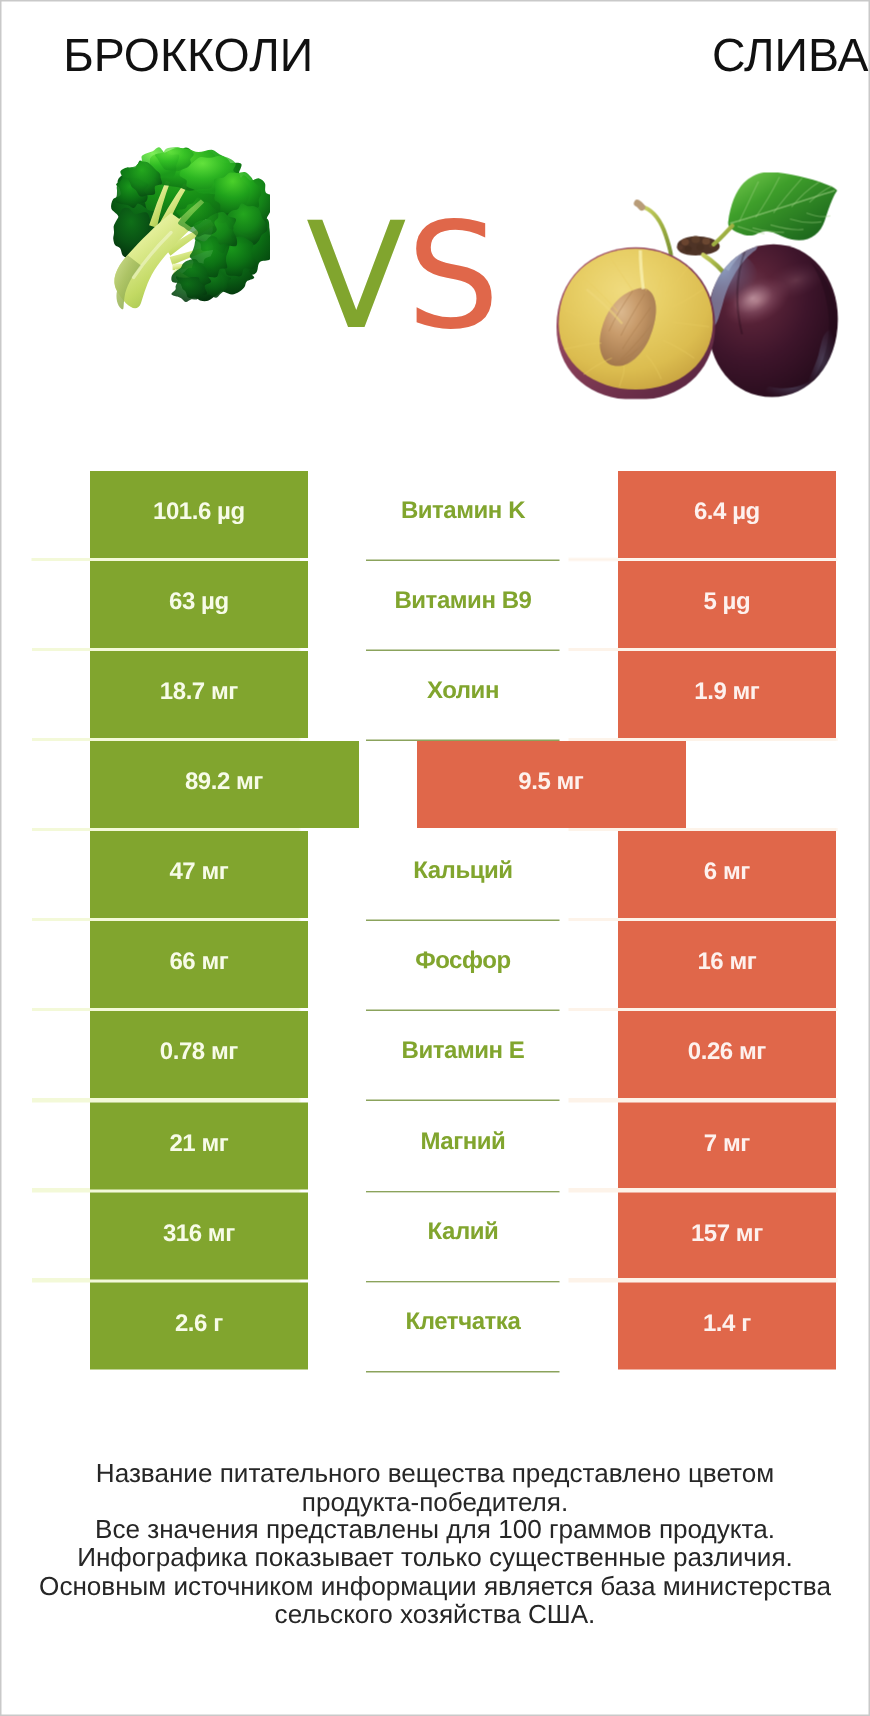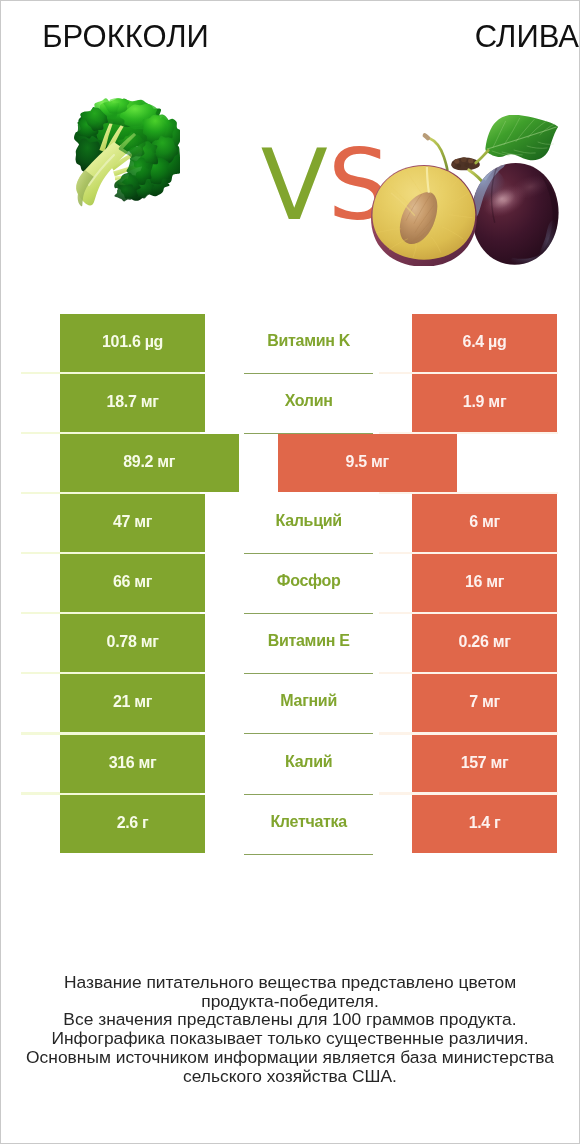--- a/index.html
+++ b/index.html
@@ -16,23 +16,23 @@
        text-align:center;letter-spacing:0px;white-space:nowrap;font-weight:400;
        text-transform:uppercase;}
 .t-left{left:0;width:251px;}
 .t-right{left:330px;width:249px;text-align:right;}
 
 .art{position:absolute;}
 .art-left{left:69.7px;top:96.5px;width:110px;height:120px;}
 .art-right{left:371.2px;top:115.3px;width:188.6px;height:150.7px;}
 .brocc-svg,.plum-svg{display:block;width:100%;height:100%;}
 
-.vs{position:absolute;left:220px;top:135px;width:170px;height:100px;
+.vs{position:absolute;left:204px;top:135px;width:170px;height:100px;
     font-family:"DejaVu Sans",sans-serif;
-    text-align:right;font-size:98px;line-height:100px;font-weight:400;letter-spacing:0px;}
+    text-align:left;font-size:98px;line-height:100px;font-weight:400;letter-spacing:0px;}
 .vs .v{color:#81a52e;}
 .vs .s{color:#e0674a;}
 
 
 .table{position:absolute;left:21px;top:314px;width:536.5px;}
 .row{display:flex;height:60.08px;position:relative;}
 .row::before{content:"";position:absolute;left:0;top:57.6px;width:178.5px;height:2.5px;background:#f3f9d8;}
 .row::after{content:"";position:absolute;left:358px;top:57.6px;width:178.5px;height:2.5px;background:#fdf3e9;}
 .row:last-child::before,.row:last-child::after{display:none;}
 .cell{display:flex;align-items:center;justify-content:center;
@@ -298,20 +298,25 @@
 </svg>
   </div>
 
   <div class="table" id="tbl">
       <div class="row">
         <div class="cell c-left">101.6 µg</div>
         <div class="cell c-mid">Витамин K</div>
         <div class="cell c-right">6.4 µg</div>
       </div>
       <div class="row">
+        <div class="cell c-left">63 µg</div>
+        <div class="cell c-mid">Витамин B9</div>
+        <div class="cell c-right">5 µg</div>
+      </div>
+      <div class="row">
         <div class="cell c-left">18.7 мг</div>
         <div class="cell c-mid">Холин</div>
         <div class="cell c-right">1.9 мг</div>
       </div>
       <div class="row">
         <div class="cell c-left">89.2 мг</div>
         <div class="cell c-right">9.5 мг</div>
       </div>
       <div class="row">
         <div class="cell c-left">47 мг</div>

